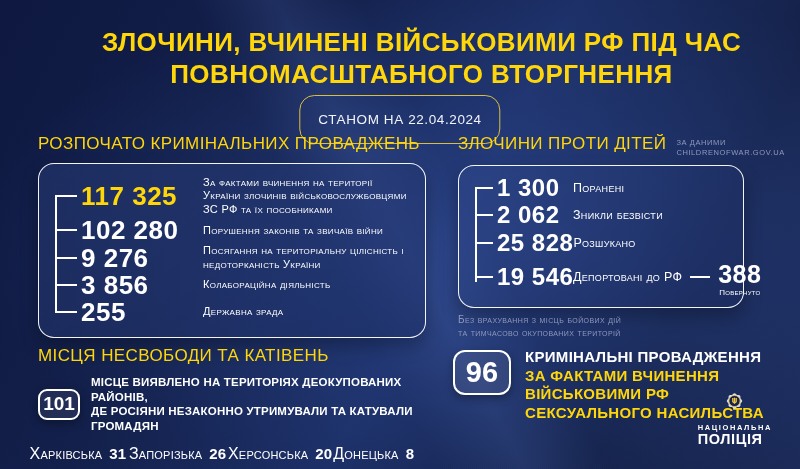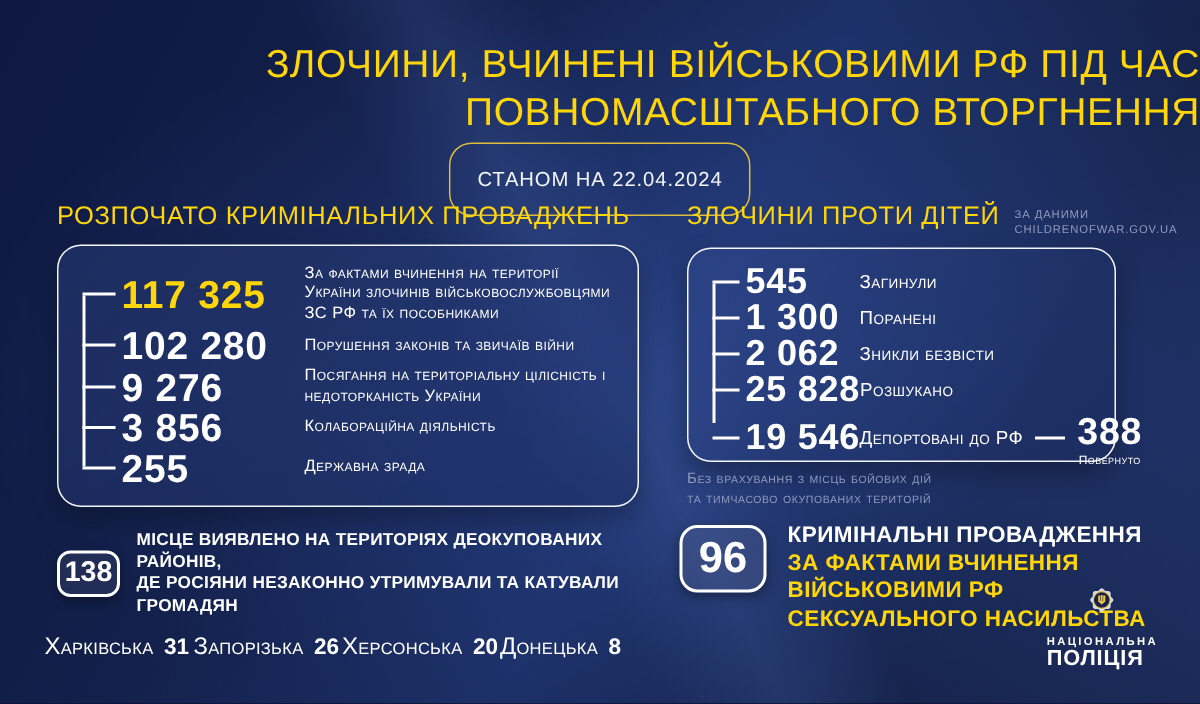--- a/index.html
+++ b/index.html
@@ -4,22 +4,22 @@
 <style>
   html,body{margin:0;padding:0;background:#0b1334;}
   .poster{
     position:relative;width:800px;height:469px;overflow:hidden;
     font-family:"Liberation Sans",sans-serif;color:#ffffff;
     background:
       linear-gradient(62deg, rgba(0,0,0,0) 42%, rgba(96,128,210,0.16) 50%, rgba(0,0,0,0) 58%),
       radial-gradient(120% 95% at 66% 52%, rgba(58,92,178,0.38), rgba(0,0,0,0) 58%),
       linear-gradient(118deg,#0e1840 0%,#13204b 30%,#1c2f66 55%,#142148 80%,#1b2a58 100%);
   }
-  .title{position:absolute;top:26px;left:0;right:0;text-align:right;
-    color:#ffd60a;font-weight:400;font-size:26px;line-height:32px;letter-spacing:0.4px;padding-left:43px;}
+  .title{position:absolute;top:26px;left:0;right:0;text-align:center;
+    color:#ffd60a;font-weight:700;font-size:26px;line-height:32px;letter-spacing:0.4px;padding-left:43px;}
   .date-badge{position:absolute;top:95px;left:50%;transform:translateX(-50%);
     border:1.4px solid #dcbe3e;border-radius:15px;padding:16px 18px;
     font-size:13.5px;letter-spacing:0.6px;color:#f2f4fb;white-space:nowrap;}
   .col-header{color:#ffd60a;font-weight:400;font-size:17px;letter-spacing:0.4px;margin:0 0 9px 0;}
 
   .panel{position:relative;border:1.6px solid rgba(255,255,255,0.95);border-radius:16px;
     background:linear-gradient(133deg, rgba(60,86,158,0.28), rgba(26,42,94,0.45));
     box-shadow:0 8px 18px rgba(0,0,0,0.28);box-sizing:border-box;
     display:flex;flex-direction:column;justify-content:space-between;}
   .vline{position:absolute;width:2px;background:#fff;left:16px;}
@@ -123,25 +123,20 @@
       <h2 class="col-header">ЗЛОЧИНИ ПРОТИ ДІТЕЙ</h2>
       <div class="source">
         <div>ЗА ДАНИМИ</div>
         <div>CHILDRENOFWAR.GOV.UA</div>
       </div>
     </div>
     <div class="panel right">
       <div class="vline"></div>
       <div class="prow">
         <span class="stub"></span>
-        <span class="num">545</span>
-        <span class="rlabel">Загинули</span>
-      </div>
-      <div class="prow">
-        <span class="stub"></span>
         <span class="num">1 300</span>
         <span class="rlabel">Поранені</span>
       </div>
       <div class="prow">
         <span class="stub"></span>
         <span class="num">2 062</span>
         <span class="rlabel">Зникли безвісти</span>
       </div>
       <div class="prow">
         <span class="stub"></span>
@@ -160,22 +155,23 @@
       </div>
     </div>
   </div>
 
   <div class="note">
     <div>Без врахування з місць бойових дій</div>
     <div>та тимчасово окупованих територій</div>
   </div>
 
   <div class="bottom-left">
+    <h2 class="col-header">МІСЦЯ НЕСВОБОДИ ТА КАТІВЕНЬ</h2>
     <div class="bl-row">
-      <div class="badge small">138</div>
+      <div class="badge small">101</div>
       <div class="bl-desc">
         <div>МІСЦЕ ВИЯВЛЕНО НА ТЕРИТОРІЯХ ДЕОКУПОВАНИХ РАЙОНІВ,</div>
         <div>ДЕ РОСІЯНИ НЕЗАКОННО УТРИМУВАЛИ ТА КАТУВАЛИ ГРОМАДЯН</div>
       </div>
     </div>
     <div class="regions">
       <div class="region">
         <span class="rname">Харківська</span>
         <span class="rval">31</span>
       </div>

